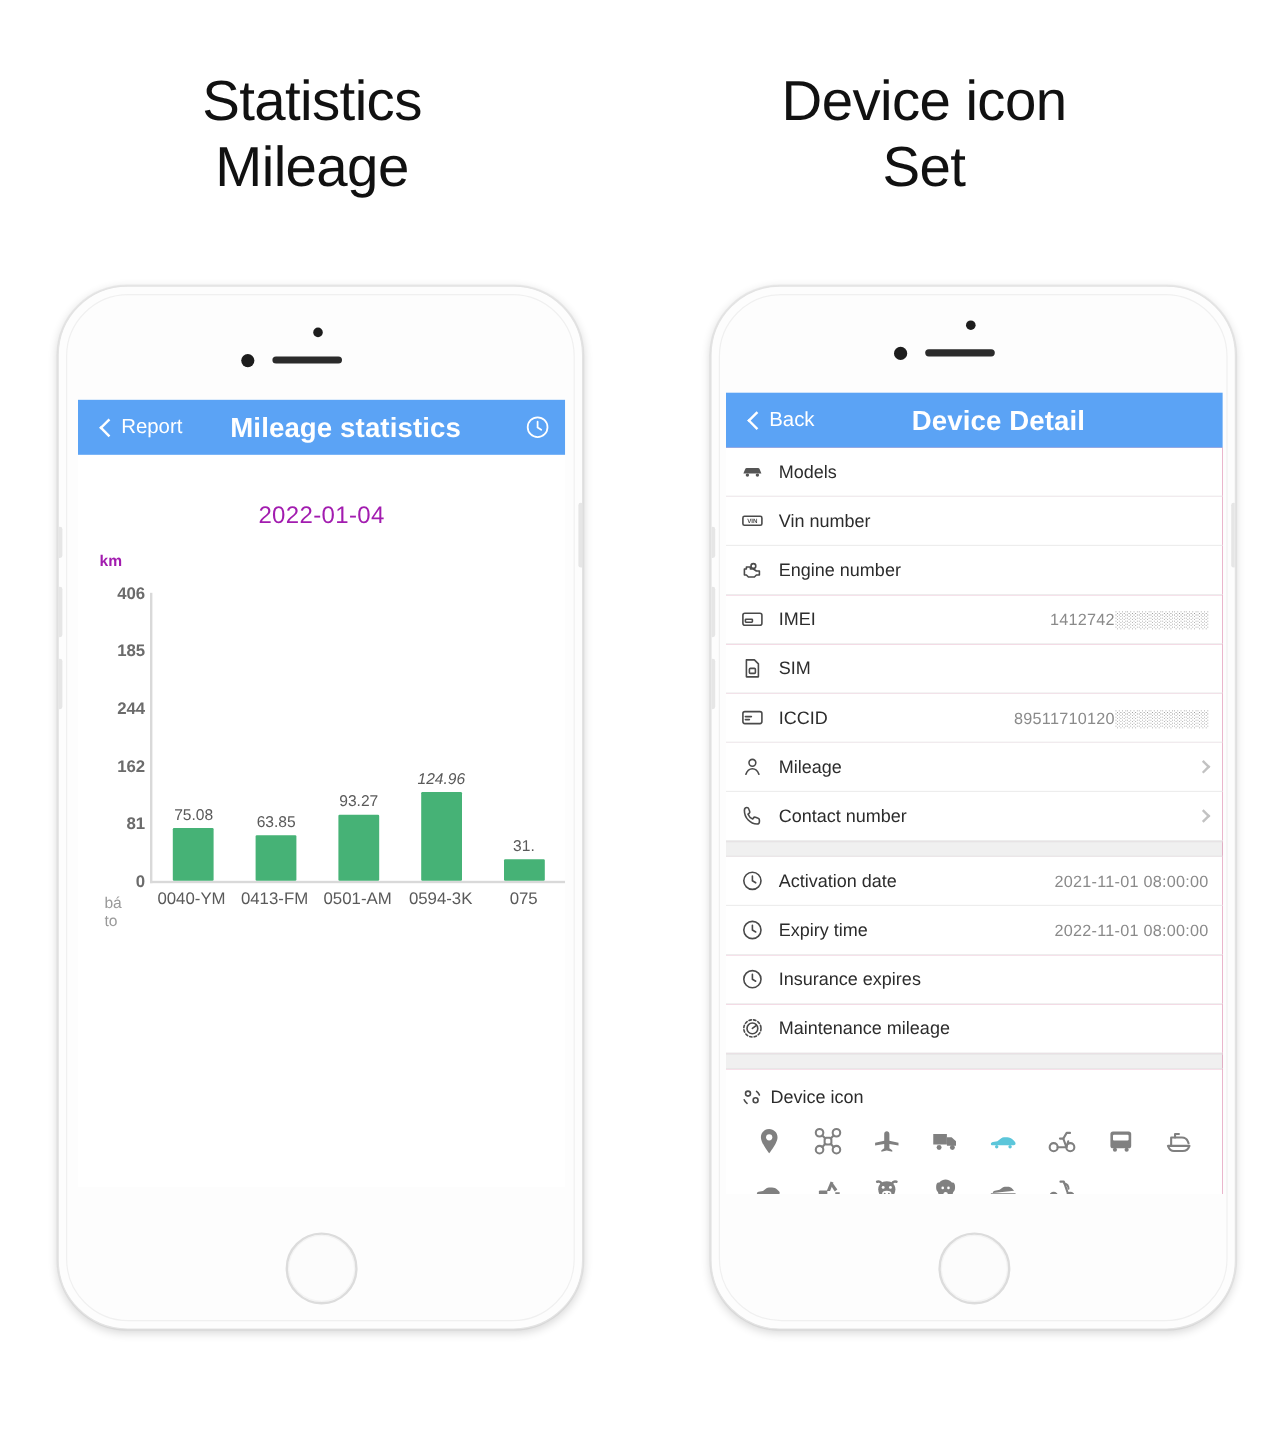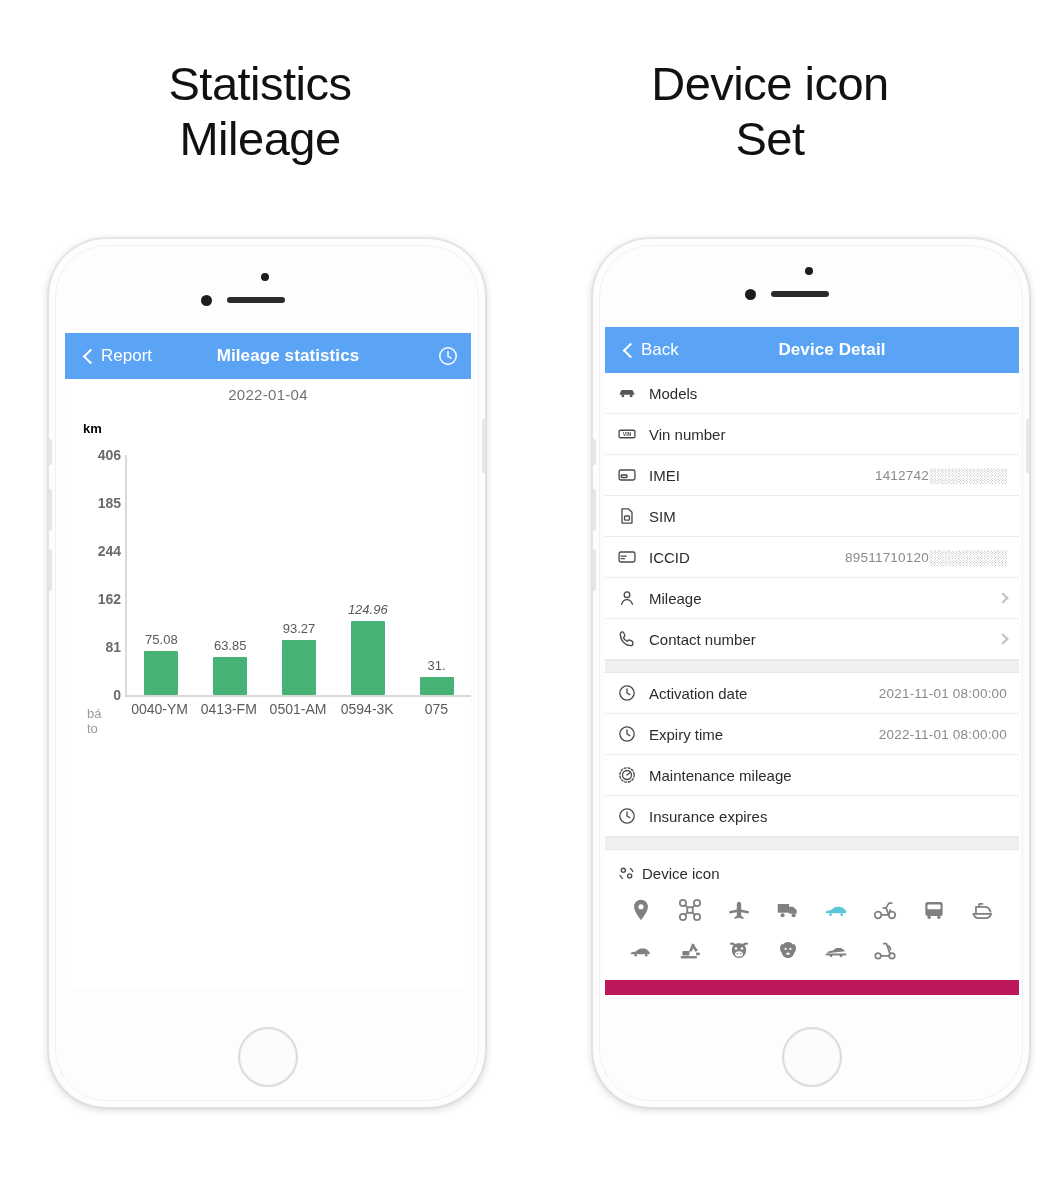--- a/index.html
+++ b/index.html
@@ -76,34 +76,34 @@
   .nav-back{
     display:flex; align-items:center; gap:3px;
     position:absolute; left:20px; top:0; height:100%;
     font-size:17px; color:#ffffff;
   }
   .chev-l{
     width:11px;height:11px;border-left:2.6px solid #fff;border-bottom:2.6px solid #fff;
     transform:rotate(45deg); display:inline-block; margin-right:2px;
   }
   .nav-title{
-    width:100%; text-align:center; font-size:17px; font-weight:bold;
+    width:100%; text-align:center; font-size:23px; font-weight:bold;
     letter-spacing:.1px;
     margin-left:40px;
   }
   .nav-right{ position:absolute; right:12px; top:50%; transform:translateY(-50%); }
 
   
   .chart-date{
-    text-align:center; font-size:15px; color:#737373; margin-top:7px;
+    text-align:center; font-size:20px; color:#a21caf; margin-top:40px;
     letter-spacing:.3px;
   }
   .chart-wrap{ position:relative; width:100%; height:330px; margin-top:14px; }
   .unit-label{
-    position:absolute; left:18px; top:4px; font-size:13px; color:#000000; font-weight:bold;
+    position:absolute; left:18px; top:4px; font-size:13px; color:#a21caf; font-weight:bold;
   }
   .plot{
     position:absolute; left:60px; top:38px; right:0px; bottom:50px;
     border-left:2px solid #d9d9d9; border-bottom:2px solid #d9d9d9;
   }
   .ytick{
     position:absolute; right:100%; transform:translateY(50%);
     font-size:14px; color:#6b6b6b; padding-right:6px; white-space:nowrap;font-weight:bold;
   }
   .bars{
@@ -291,20 +291,29 @@
                 <svg width="20" height="20" viewBox="0 0 24 24" fill="none" stroke="#4a4a4a" stroke-width="1.6" stroke-linecap="round" stroke-linejoin="round">
                   <rect x="2.5" y="7.5" width="19" height="9" rx="1.6"></rect>
                   <text x="12" y="14.4" font-size="6.2" font-family="Liberation Sans, sans-serif" font-weight="bold" text-anchor="middle" fill="#4a4a4a" stroke="none">VIN</text>
                 </svg>
               </span>
               <span class="lbl">Vin number</span>
             </div>
             <div class="row">
               <span class="ico">
                 <svg width="20" height="20" viewBox="0 0 24 24" fill="none" stroke="#4a4a4a" stroke-width="1.6" stroke-linecap="round" stroke-linejoin="round">
+                  <path d="M4 11h2V9h4v2h3l3 2h3v4h-3l-2 2H8l-2-2H4z"></path>
+                  <circle cx="13" cy="8" r="2.4"></circle>
+                </svg>
+              </span>
+              <span class="lbl">Engine number</span>
+            </div>
+            <div class="row">
+              <span class="ico">
+                <svg width="20" height="20" viewBox="0 0 24 24" fill="none" stroke="#4a4a4a" stroke-width="1.6" stroke-linecap="round" stroke-linejoin="round">
                   <rect x="2.5" y="6" width="19" height="12" rx="2"></rect>
                   <rect x="5" y="12" width="7" height="3" rx=".6"></rect>
                 </svg>
               </span>
               <span class="lbl">IMEI</span>
               <span class="val">1412742░░░░░░░░</span>
             </div>
             <div class="row">
               <span class="ico">
                 <svg width="20" height="20" viewBox="0 0 24 24" fill="none" stroke="#4a4a4a" stroke-width="1.6" stroke-linecap="round" stroke-linejoin="round">
@@ -362,35 +371,35 @@
                   <circle cx="12" cy="12" r="8.6"></circle>
                   <path d="M12 7.2V12l3.3 2"></path>
                 </svg>
               </span>
               <span class="lbl">Expiry time</span>
               <span class="val">2022-11-01 08:00:00</span>
             </div>
             <div class="row">
               <span class="ico">
                 <svg width="20" height="20" viewBox="0 0 24 24" fill="none" stroke="#4a4a4a" stroke-width="1.6" stroke-linecap="round" stroke-linejoin="round">
+                  <circle cx="12" cy="12" r="8.6"></circle>
+                  <path d="M12 7.2V12l3.3 2"></path>
+                </svg>
+              </span>
+              <span class="lbl">Insurance expires</span>
+            </div>
+            <div class="row">
+              <span class="ico">
+                <svg width="20" height="20" viewBox="0 0 24 24" fill="none" stroke="#4a4a4a" stroke-width="1.6" stroke-linecap="round" stroke-linejoin="round">
                   <circle cx="12" cy="12" r="8.6" stroke-dasharray="2.4 2.2"></circle>
                   <circle cx="12" cy="12" r="5.4"></circle>
                   <path d="M12 12l3.4-2.6"></path>
                 </svg>
               </span>
               <span class="lbl">Maintenance mileage</span>
-            </div>
-            <div class="row">
-              <span class="ico">
-                <svg width="20" height="20" viewBox="0 0 24 24" fill="none" stroke="#4a4a4a" stroke-width="1.6" stroke-linecap="round" stroke-linejoin="round">
-                  <circle cx="12" cy="12" r="8.6"></circle>
-                  <path d="M12 7.2V12l3.3 2"></path>
-                </svg>
-              </span>
-              <span class="lbl">Insurance expires</span>
             </div>
           </div>
         <div class="gap"></div>
         <div class="icon-section">
           <div class="icon-section-head">
             <span class="ico">
               <svg width="19" height="19" viewBox="0 0 24 24" fill="none" stroke="#4a4a4a" stroke-width="1.7">
                 <circle cx="8" cy="8" r="2.6"></circle>
                   <circle cx="16" cy="15" r="2.6"></circle>
                 <path d="M4 14.5a8 8 0 0 0 3 3.8M20 9.5a8 8 0 0 0-3-3.8" stroke-linecap="round"></path>

